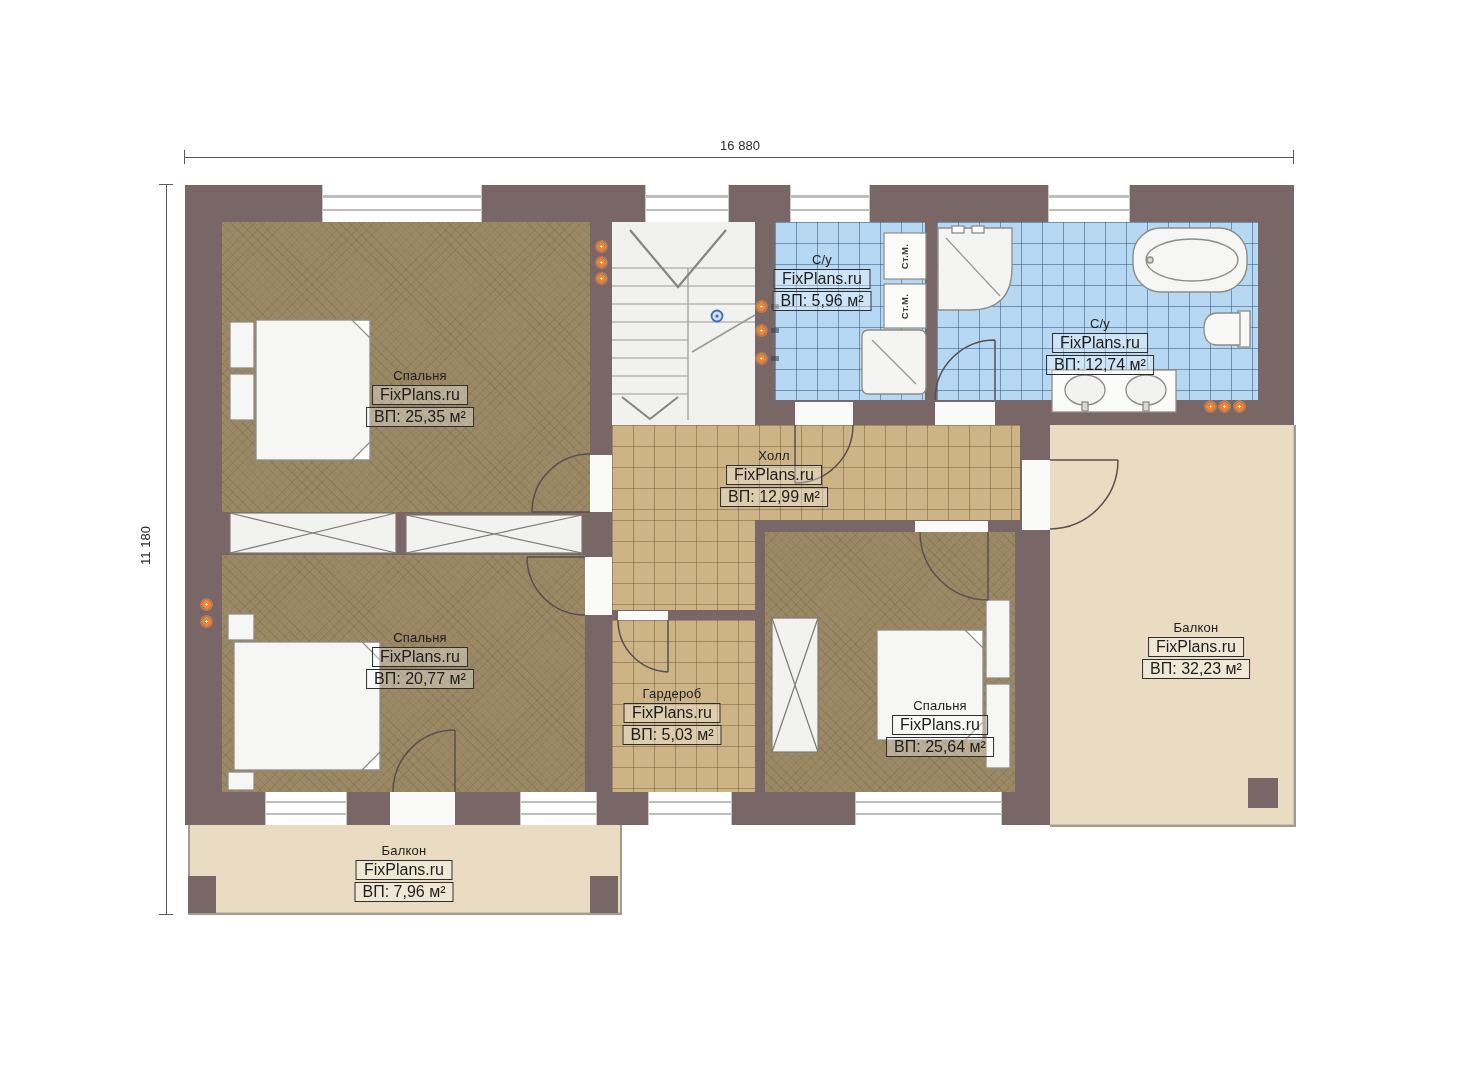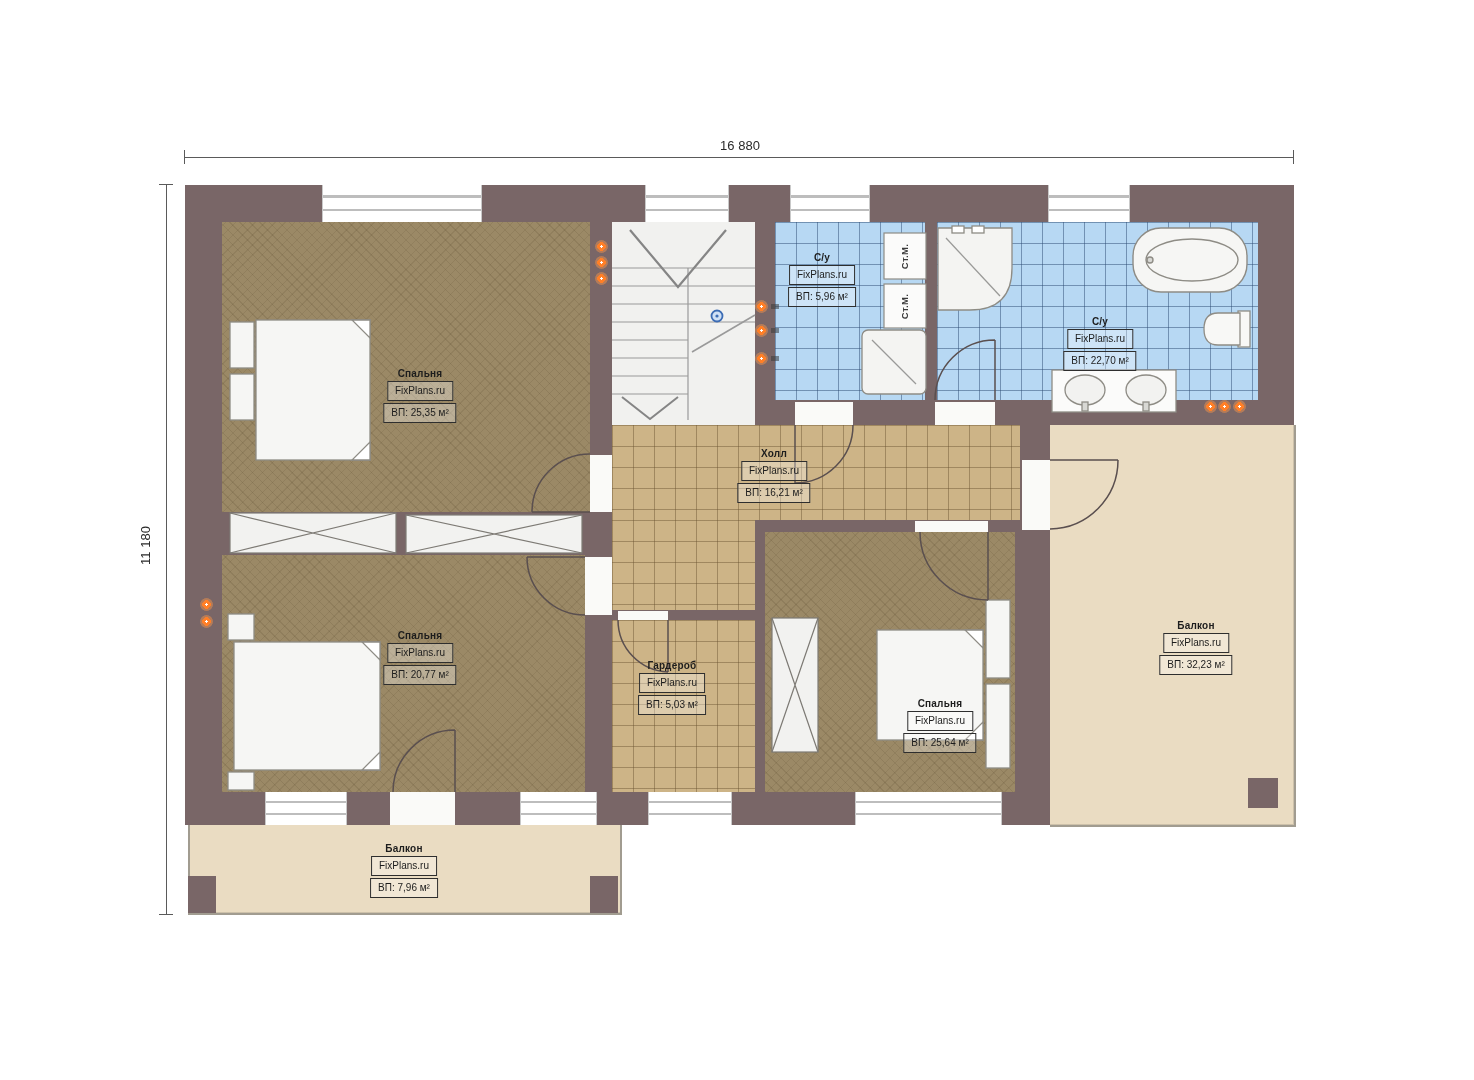--- a/index.html
+++ b/index.html
@@ -20,22 +20,22 @@
       repeating-linear-gradient(to right, rgba(45,75,115,.5) 0 1px, transparent 1px 21px),
       repeating-linear-gradient(to bottom, rgba(45,75,115,.5) 0 1px, transparent 1px 21px);}
   .floor-balcony{background:#eadcc2;}
   .rail-rb{border-right:2px solid #a19c90;border-bottom:2px solid #a19c90;box-shadow:inset -5px -5px 0 -4px rgba(0,0,0,.12);}
   .rail-bb{border:2px solid #a19c90;border-top:none;box-shadow:inset 0 -5px 0 -4px rgba(0,0,0,.12);}
   .stairwell{background:#f1f1ef;}
   .win-h{background:linear-gradient(to bottom,#fff 0 28%,#bdbdbd 28% 34%,#fff 34% 64%,#bdbdbd 64% 70%,#fff 70% 100%);
          border-left:1px solid #c9c9c9;border-right:1px solid #c9c9c9;}
   .opening{background:#fafaf8;}
   .room-label{display:flex;flex-direction:column;align-items:center;gap:2px;transform:translateX(-50%);white-space:nowrap;}
-  .label-name{font-size:10px;font-weight:bold;letter-spacing:.2px;}
-  .label-box{border:1px solid #2e2e2e;background:rgba(255,255,255,.32);padding:1px 7px;font-size:10px;line-height:16px;}
+  .label-name{font-size:13px;font-weight:normal;letter-spacing:.2px;}
+  .label-box{border:1px solid #2e2e2e;background:rgba(255,255,255,.32);padding:1px 7px;font-size:16px;line-height:16px;}
   .dot{width:13px;height:13px;border-radius:50%;
        background:radial-gradient(circle,#ffffff 0 14%,#ff7f27 15% 45%,rgba(255,150,70,.45) 46% 72%,rgba(255,150,70,0) 73%);}
   .dotmark{width:8px;height:5px;background:#3c3c3c;opacity:.55;}
   .wm-label{display:flex;align-items:center;justify-content:center;}
   .wm-label span{transform:rotate(-90deg);font-size:9.5px;font-weight:bold;color:#3a3a3a;letter-spacing:.3px;}
   .dimline{background:#5a5a5a;}
   .dimtext{font-size:13px;color:#2a2a2a;}
   .post{background:#796667;}
   svg{position:absolute;left:0;top:0;pointer-events:none;}
 </style>
@@ -223,36 +223,36 @@
 
   <div class="abs room-label" style="left:822px;top:252px;">
     <div class="label-name">С/у</div>
     <div class="label-box">FixPlans.ru</div>
     <div class="label-box">ВП: 5,96 м²</div>
   </div>
 
   <div class="abs room-label" style="left:1100px;top:316px;">
     <div class="label-name">С/у</div>
     <div class="label-box">FixPlans.ru</div>
-    <div class="label-box">ВП: 22,70 м²</div>
+    <div class="label-box">ВП: 12,74 м²</div>
   </div>
 
   <div class="abs room-label" style="left:774px;top:448px;">
     <div class="label-name">Холл</div>
     <div class="label-box">FixPlans.ru</div>
-    <div class="label-box">ВП: 16,21 м²</div>
+    <div class="label-box">ВП: 12,99 м²</div>
   </div>
 
   <div class="abs room-label" style="left:420px;top:630px;">
     <div class="label-name">Спальня</div>
     <div class="label-box">FixPlans.ru</div>
     <div class="label-box">ВП: 20,77 м²</div>
   </div>
 
-  <div class="abs room-label" style="left:672px;top:660px;">
+  <div class="abs room-label" style="left:672px;top:686px;">
     <div class="label-name">Гардероб</div>
     <div class="label-box">FixPlans.ru</div>
     <div class="label-box">ВП: 5,03 м²</div>
   </div>
 
   <div class="abs room-label" style="left:940px;top:698px;">
     <div class="label-name">Спальня</div>
     <div class="label-box">FixPlans.ru</div>
     <div class="label-box">ВП: 25,64 м²</div>
   </div>

